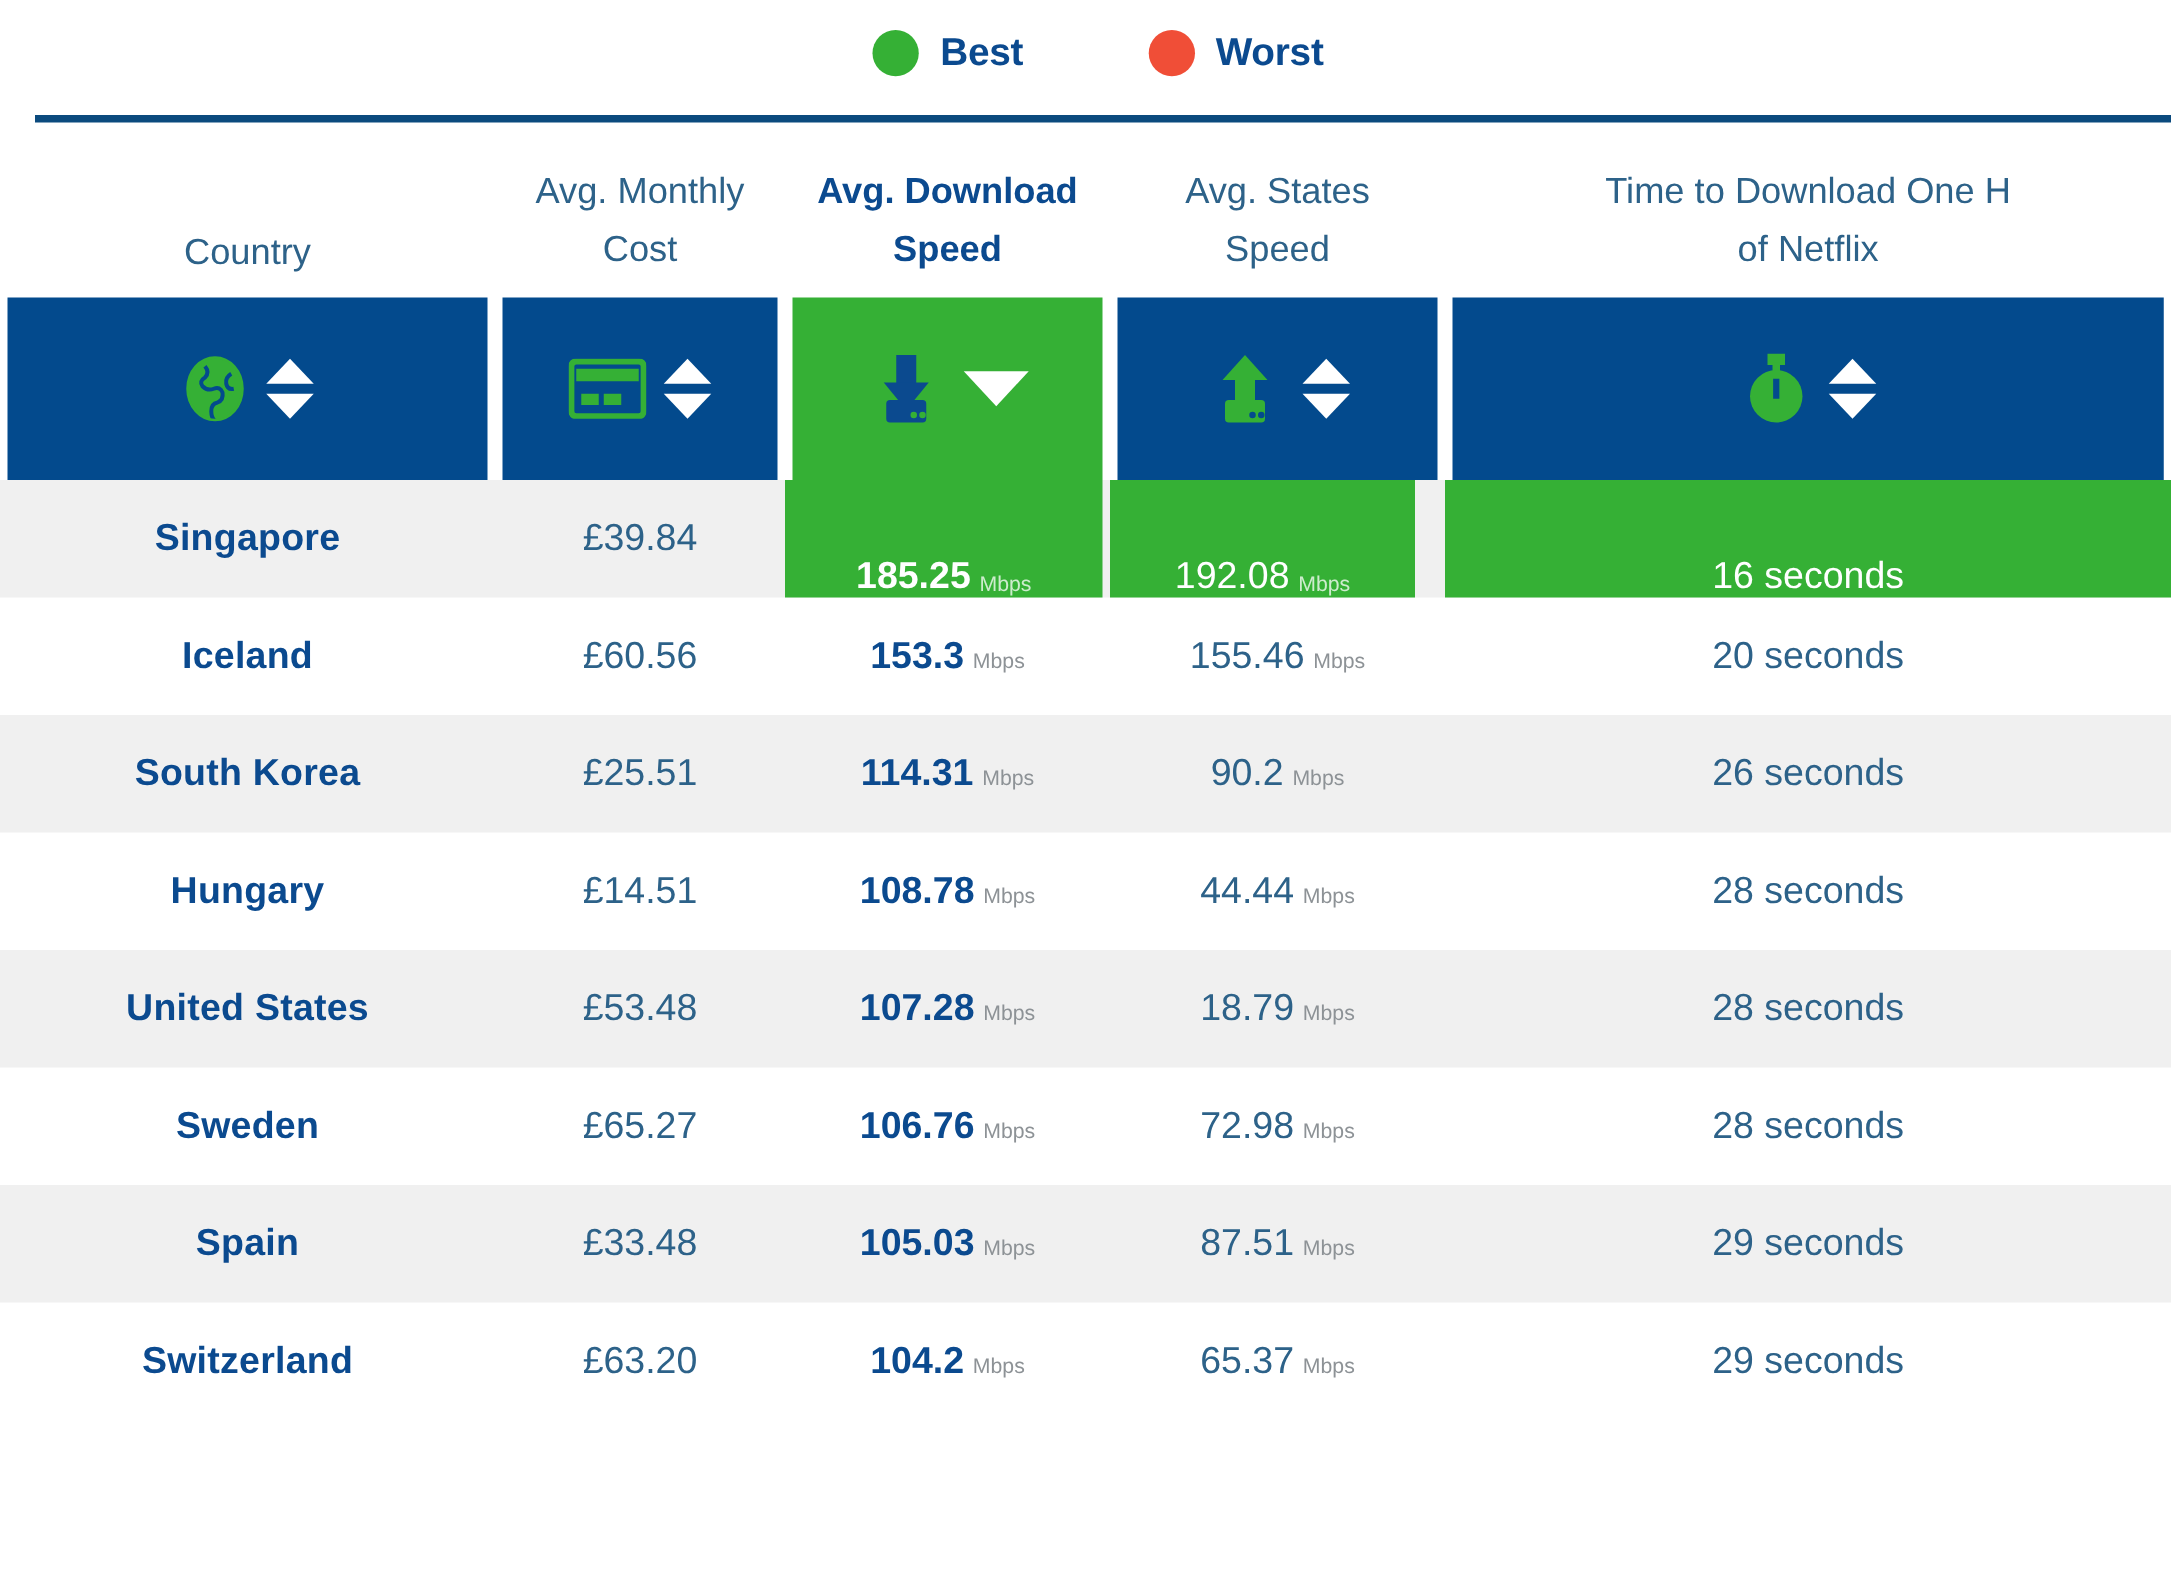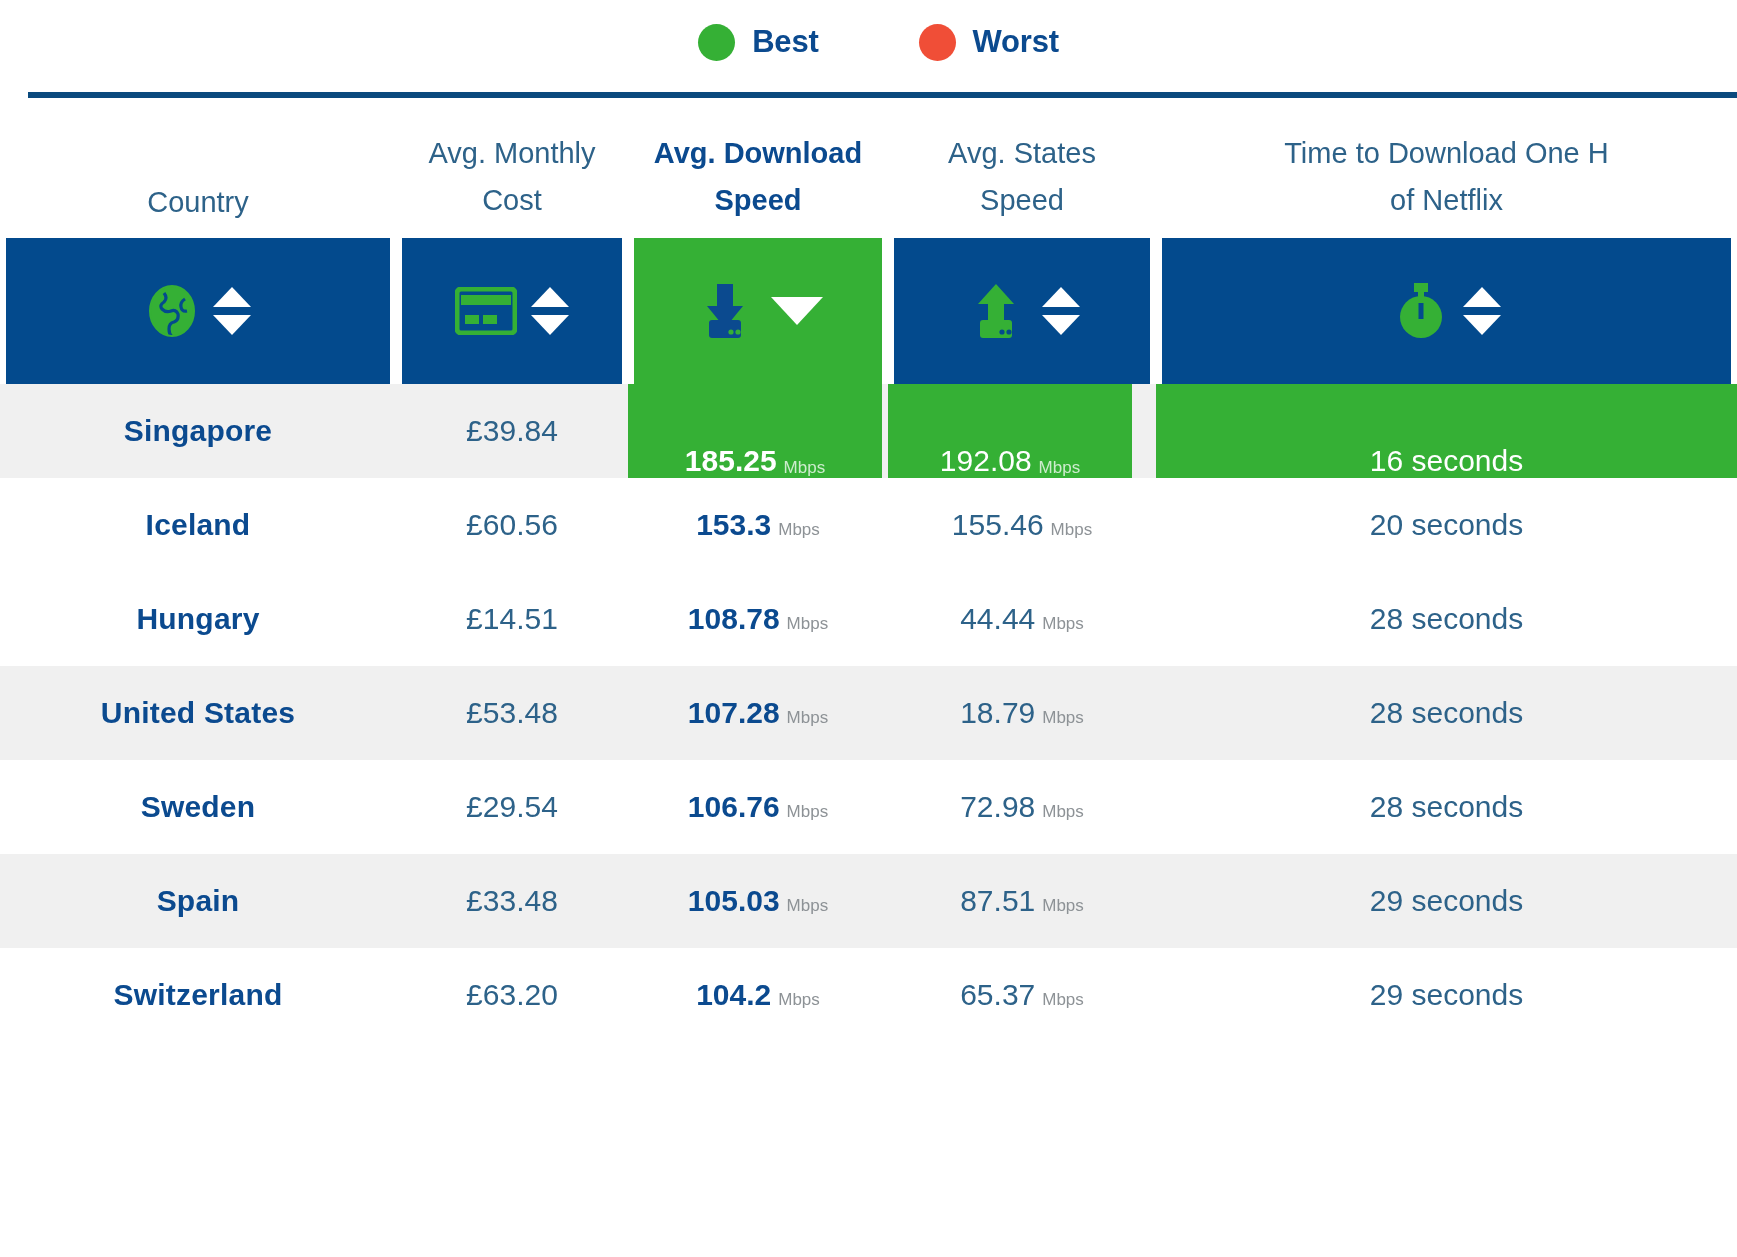--- a/index.html
+++ b/index.html
@@ -335,37 +335,44 @@
             <div class="fill">16 seconds</div>
           </td>
         </tr>
         <tr>
           <td class="country-cell">Iceland</td>
           <td class="cost-cell">£60.56</td>
           <td class="down-cell"><span class="num">153.3</span><span class="unit">Mbps</span></td>
           <td class="up-cell"><span class="num">155.46</span><span class="unit">Mbps</span></td>
           <td class="time-cell">20 seconds</td>
         </tr>
+        <tr class="shade">
+          <td class="country-cell">South Korea</td>
+          <td class="cost-cell">£25.51</td>
+          <td class="down-cell"><span class="num">114.31</span><span class="unit">Mbps</span></td>
+          <td class="up-cell"><span class="num">90.2</span><span class="unit">Mbps</span></td>
+          <td class="time-cell">26 seconds</td>
+        </tr>
         <tr>
           <td class="country-cell">Hungary</td>
           <td class="cost-cell">£14.51</td>
           <td class="down-cell"><span class="num">108.78</span><span class="unit">Mbps</span></td>
           <td class="up-cell"><span class="num">44.44</span><span class="unit">Mbps</span></td>
           <td class="time-cell">28 seconds</td>
         </tr>
         <tr class="shade">
           <td class="country-cell">United States</td>
           <td class="cost-cell">£53.48</td>
           <td class="down-cell"><span class="num">107.28</span><span class="unit">Mbps</span></td>
           <td class="up-cell"><span class="num">18.79</span><span class="unit">Mbps</span></td>
           <td class="time-cell">28 seconds</td>
         </tr>
         <tr>
           <td class="country-cell">Sweden</td>
-          <td class="cost-cell">£29.54</td>
+          <td class="cost-cell">£65.27</td>
           <td class="down-cell"><span class="num">106.76</span><span class="unit">Mbps</span></td>
           <td class="up-cell"><span class="num">72.98</span><span class="unit">Mbps</span></td>
           <td class="time-cell">28 seconds</td>
         </tr>
         <tr class="shade">
           <td class="country-cell">Spain</td>
           <td class="cost-cell">£33.48</td>
           <td class="down-cell"><span class="num">105.03</span><span class="unit">Mbps</span></td>
           <td class="up-cell"><span class="num">87.51</span><span class="unit">Mbps</span></td>
           <td class="time-cell">29 seconds</td>

